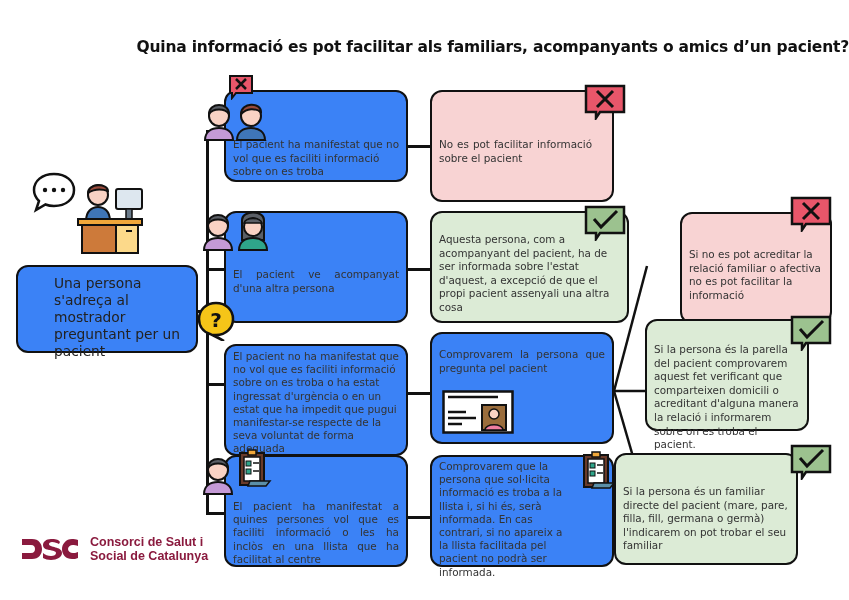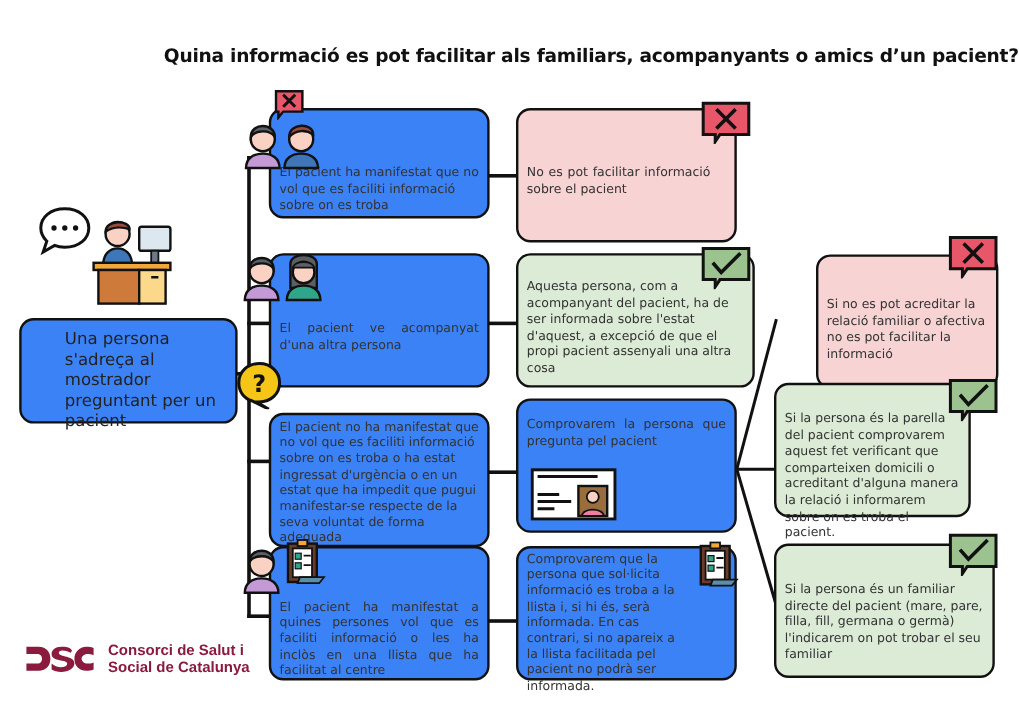--- a/index.html
+++ b/index.html
@@ -172,21 +172,21 @@
 </svg>
 
 <div class="box green" style="left:645px; top:319px; width:164px; height:112px;">
   <div class="txt" style="top:22px;">Si la persona és la parella del pacient comprovarem aquest fet verificant que comparteixen domicili o acreditant d'alguna manera la relació i informarem sobre on es troba el pacient.</div>
 </div>
 <svg class="icon" style="left:790px; top:315px;" width="42" height="36" viewBox="0 0 42 36">
   <path d="M2 2 H40 V28 H16 L12 34 V28 H2 Z" fill="#9cc28f" stroke="#111" stroke-width="2.5"></path>
   <path d="M10 14 L17 22 L33 6" fill="none" stroke="#111" stroke-width="3"></path>
 </svg>
 
-<div class="box green" style="left:645px; top:453px; width:184px; height:112px;">
+<div class="box green" style="left:614px; top:453px; width:184px; height:112px;">
   <div class="txt" style="top:30px;">Si la persona és un familiar directe del pacient (mare, pare, filla, fill, germana o germà) l'indicarem on pot trobar el seu familiar</div>
 </div>
 <svg class="icon" style="left:790px; top:444px;" width="42" height="36" viewBox="0 0 42 36">
   <path d="M2 2 H40 V28 H16 L12 34 V28 H2 Z" fill="#9cc28f" stroke="#111" stroke-width="2.5"></path>
   <path d="M10 14 L17 22 L33 6" fill="none" stroke="#111" stroke-width="3"></path>
 </svg>
 
 <div class="logo">
   <svg width="60" height="26" viewBox="0 0 60 26">
     <path d="M2 3 H12 C19 3 22 8 22 13 C22 18 19 23 12 23 H2 V17 H11 C14 17 15 15 15 13 C15 11 14 9 11 9 H2 Z" fill="#8a1a3e"></path>

